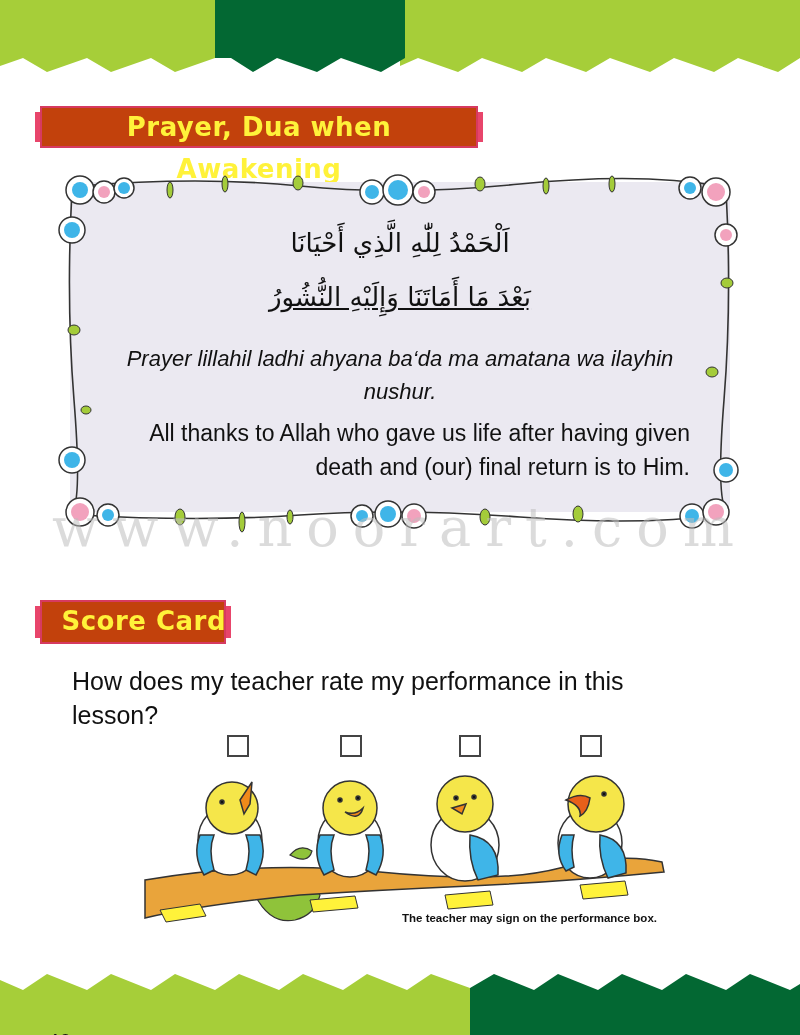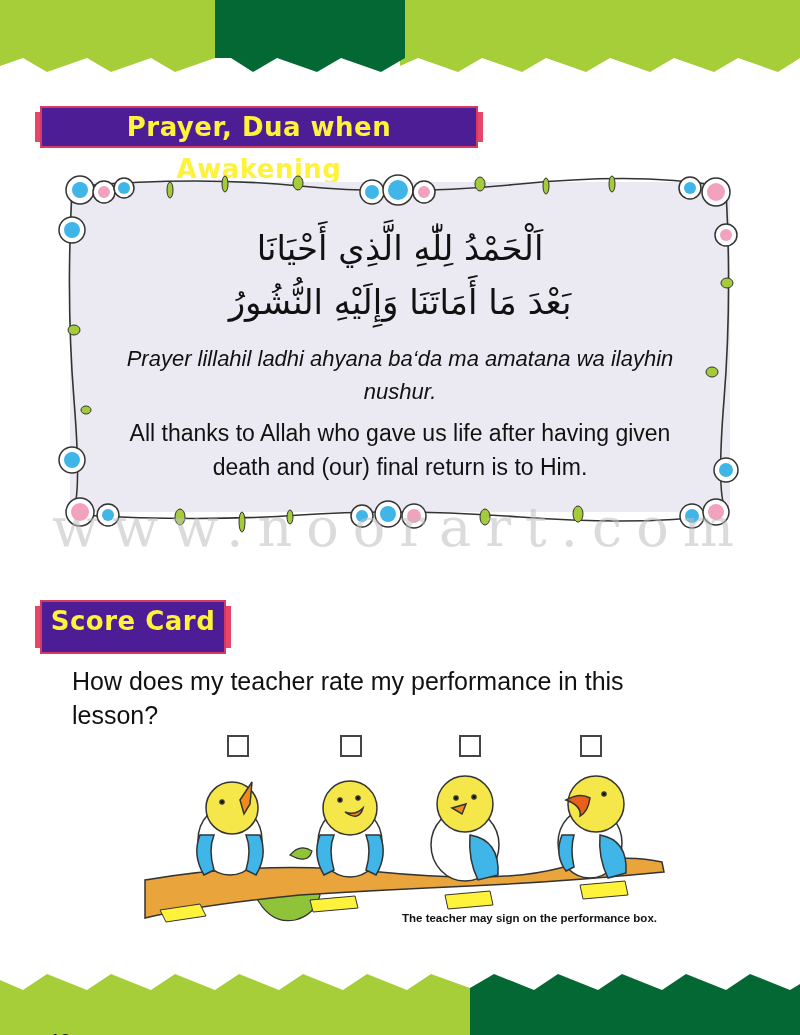--- a/index.html
+++ b/index.html
@@ -1,29 +1,29 @@
 <!DOCTYPE html>
 <html><head>
 <meta charset="utf-8">
 <style>
   html,body{margin:0;padding:0;}
   body{width:800px;height:1035px;position:relative;overflow:hidden;background:#ffffff;font-family:"Liberation Sans",sans-serif;}
   .band-top{position:absolute;left:0;top:0;width:800px;height:75px;}
   .band-bottom{position:absolute;left:0;top:960px;width:800px;height:75px;}
-  .heading{position:absolute;background:#4c1d95;color:#fff23a;font-family:"DejaVu Sans",sans-serif;font-weight:bold;letter-spacing:0.5px;box-shadow:inset 0 0 0 2px #d63a60;}
+  .heading{position:absolute;background:#c2410c;color:#fff23a;font-family:"DejaVu Sans",sans-serif;font-weight:bold;letter-spacing:0.5px;box-shadow:inset 0 0 0 2px #d63a60;}
   .heading:before,.heading:after{content:"";position:absolute;top:6px;bottom:6px;width:5px;background:#e8456b;}
   .heading:before{left:-5px;} .heading:after{right:-5px;}
   #h1{left:40px;top:106px;width:438px;height:42px;font-size:26px;line-height:42px;text-align:center;}
-  #h2{left:40px;top:600px;width:186px;height:54px;font-size:26px;line-height:42px;text-align:center;}
+  #h2{left:40px;top:600px;width:186px;height:44px;font-size:26px;line-height:42px;text-align:right;}
   .frame{position:absolute;left:70px;top:182px;width:660px;height:330px;background:#ebe9f1;border-radius:10px;}
   .frame-border{position:absolute;left:0;top:0;width:800px;height:560px;pointer-events:none;}
-  .arabic{position:absolute;left:120px;width:560px;text-align:center;direction:rtl;font-family:"DejaVu Sans",sans-serif;font-size:34px;color:#111;}
-  #ar1{top:228px;} #ar2{top:282px;}
+  .arabic{position:absolute;left:120px;width:560px;text-align:center;direction:rtl;font-family:"DejaVu Sans",sans-serif;font-size:26px;color:#111;}
+  #ar1{top:228px;} #ar2{top:282px;text-decoration:underline;}
   .translit{position:absolute;left:120px;width:560px;top:342px;text-align:center;font-style:italic;font-size:22px;line-height:33px;color:#111;}
-  .translation{position:absolute;left:110px;width:580px;top:416px;text-align:center;font-size:23px;line-height:34px;color:#111;}
+  .translation{position:absolute;left:110px;width:580px;top:416px;text-align:right;font-size:23px;line-height:34px;color:#111;}
   .watermark{position:absolute;left:0;top:498px;width:800px;text-align:center;font-family:"DejaVu Serif",serif;font-size:54px;letter-spacing:14px;color:rgba(190,190,190,0.55);line-height:60px;}
   .question{position:absolute;left:72px;top:664px;width:640px;font-size:25px;font-weight:normal;line-height:34px;color:#111;}
   .checkbox{position:absolute;top:735px;width:22px;height:22px;border:2px solid #444;background:#fff;box-sizing:border-box;cursor:pointer;}
   #cb1{left:227px;} #cb2{left:340px;} #cb3{left:459px;} #cb4{left:580px;}
   .birds{position:absolute;left:140px;top:760px;width:540px;height:200px;}
   .note{position:absolute;left:402px;top:912px;font-size:11.5px;font-weight:bold;color:#111;}
   .page-num{position:absolute;left:47px;top:992px;font-size:22px;color:#111;margin-top:37px;}
 </style>
 </head>
 <body>

